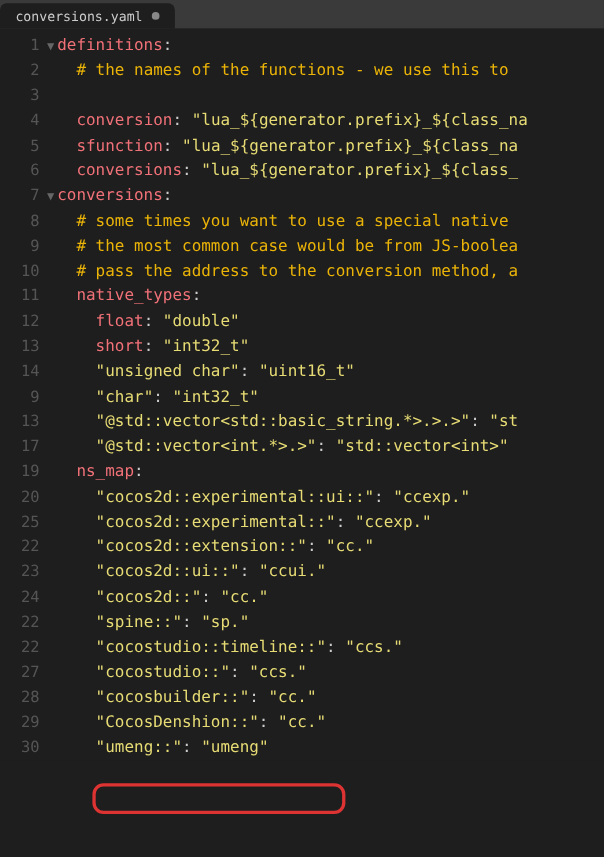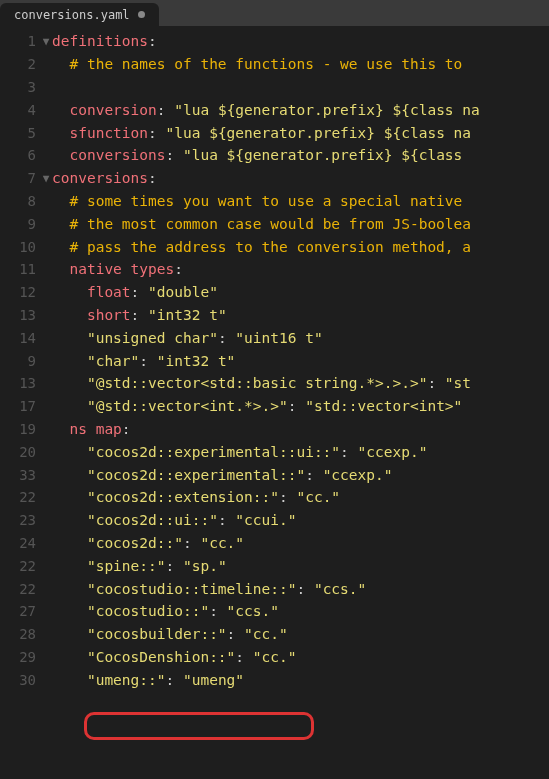--- a/index.html
+++ b/index.html
@@ -107,21 +107,21 @@
     <div class="line"><div class="gutter">10</div><div class="fold"></div><div class="code"><span class="pun">  </span><span class="com"># pass the address to the conversion method, a</span></div></div>
     <div class="line"><div class="gutter">11</div><div class="fold"></div><div class="code"><span class="pun">  </span><span class="key">native_types</span><span class="pun">:</span></div></div>
     <div class="line"><div class="gutter">12</div><div class="fold"></div><div class="code"><span class="pun">    </span><span class="key">float</span><span class="pun">: </span><span class="str">"double"</span></div></div>
     <div class="line"><div class="gutter">13</div><div class="fold"></div><div class="code"><span class="pun">    </span><span class="key">short</span><span class="pun">: </span><span class="str">"int32_t"</span></div></div>
     <div class="line"><div class="gutter">14</div><div class="fold"></div><div class="code"><span class="pun">    </span><span class="str">"unsigned char"</span><span class="pun">: </span><span class="str">"uint16_t"</span></div></div>
     <div class="line"><div class="gutter">9</div><div class="fold"></div><div class="code"><span class="pun">    </span><span class="str">"char"</span><span class="pun">: </span><span class="str">"int32_t"</span></div></div>
     <div class="line"><div class="gutter">13</div><div class="fold"></div><div class="code"><span class="pun">    </span><span class="str">"@std::vector&lt;std::basic_string.*&gt;.&gt;.&gt;"</span><span class="pun">: </span><span class="str">"st</span></div></div>
     <div class="line"><div class="gutter">17</div><div class="fold"></div><div class="code"><span class="pun">    </span><span class="str">"@std::vector&lt;int.*&gt;.&gt;"</span><span class="pun">: </span><span class="str">"std::vector&lt;int&gt;"</span></div></div>
     <div class="line"><div class="gutter">19</div><div class="fold"></div><div class="code"><span class="pun">  </span><span class="key">ns_map</span><span class="pun">:</span></div></div>
     <div class="line"><div class="gutter">20</div><div class="fold"></div><div class="code"><span class="pun">    </span><span class="str">"cocos2d::experimental::ui::"</span><span class="pun">: </span><span class="str">"ccexp."</span></div></div>
-    <div class="line"><div class="gutter">33</div><div class="fold"></div><div class="code"><span class="pun">    </span><span class="str">"cocos2d::experimental::"</span><span class="pun">: </span><span class="str">"ccexp."</span></div></div>
+    <div class="line"><div class="gutter">25</div><div class="fold"></div><div class="code"><span class="pun">    </span><span class="str">"cocos2d::experimental::"</span><span class="pun">: </span><span class="str">"ccexp."</span></div></div>
     <div class="line"><div class="gutter">22</div><div class="fold"></div><div class="code"><span class="pun">    </span><span class="str">"cocos2d::extension::"</span><span class="pun">: </span><span class="str">"cc."</span></div></div>
     <div class="line"><div class="gutter">23</div><div class="fold"></div><div class="code"><span class="pun">    </span><span class="str">"cocos2d::ui::"</span><span class="pun">: </span><span class="str">"ccui."</span></div></div>
     <div class="line"><div class="gutter">24</div><div class="fold"></div><div class="code"><span class="pun">    </span><span class="str">"cocos2d::"</span><span class="pun">: </span><span class="str">"cc."</span></div></div>
     <div class="line"><div class="gutter">22</div><div class="fold"></div><div class="code"><span class="pun">    </span><span class="str">"spine::"</span><span class="pun">: </span><span class="str">"sp."</span></div></div>
     <div class="line"><div class="gutter">22</div><div class="fold"></div><div class="code"><span class="pun">    </span><span class="str">"cocostudio::timeline::"</span><span class="pun">: </span><span class="str">"ccs."</span></div></div>
     <div class="line"><div class="gutter">27</div><div class="fold"></div><div class="code"><span class="pun">    </span><span class="str">"cocostudio::"</span><span class="pun">: </span><span class="str">"ccs."</span></div></div>
     <div class="line"><div class="gutter">28</div><div class="fold"></div><div class="code"><span class="pun">    </span><span class="str">"cocosbuilder::"</span><span class="pun">: </span><span class="str">"cc."</span></div></div>
     <div class="line"><div class="gutter">29</div><div class="fold"></div><div class="code"><span class="pun">    </span><span class="str">"CocosDenshion::"</span><span class="pun">: </span><span class="str">"cc."</span></div></div>
     <div class="line"><div class="gutter">30</div><div class="fold"></div><div class="code"><span class="pun">    </span><span class="str">"umeng::"</span><span class="pun">: </span><span class="str">"umeng"</span></div></div>
   </div>

